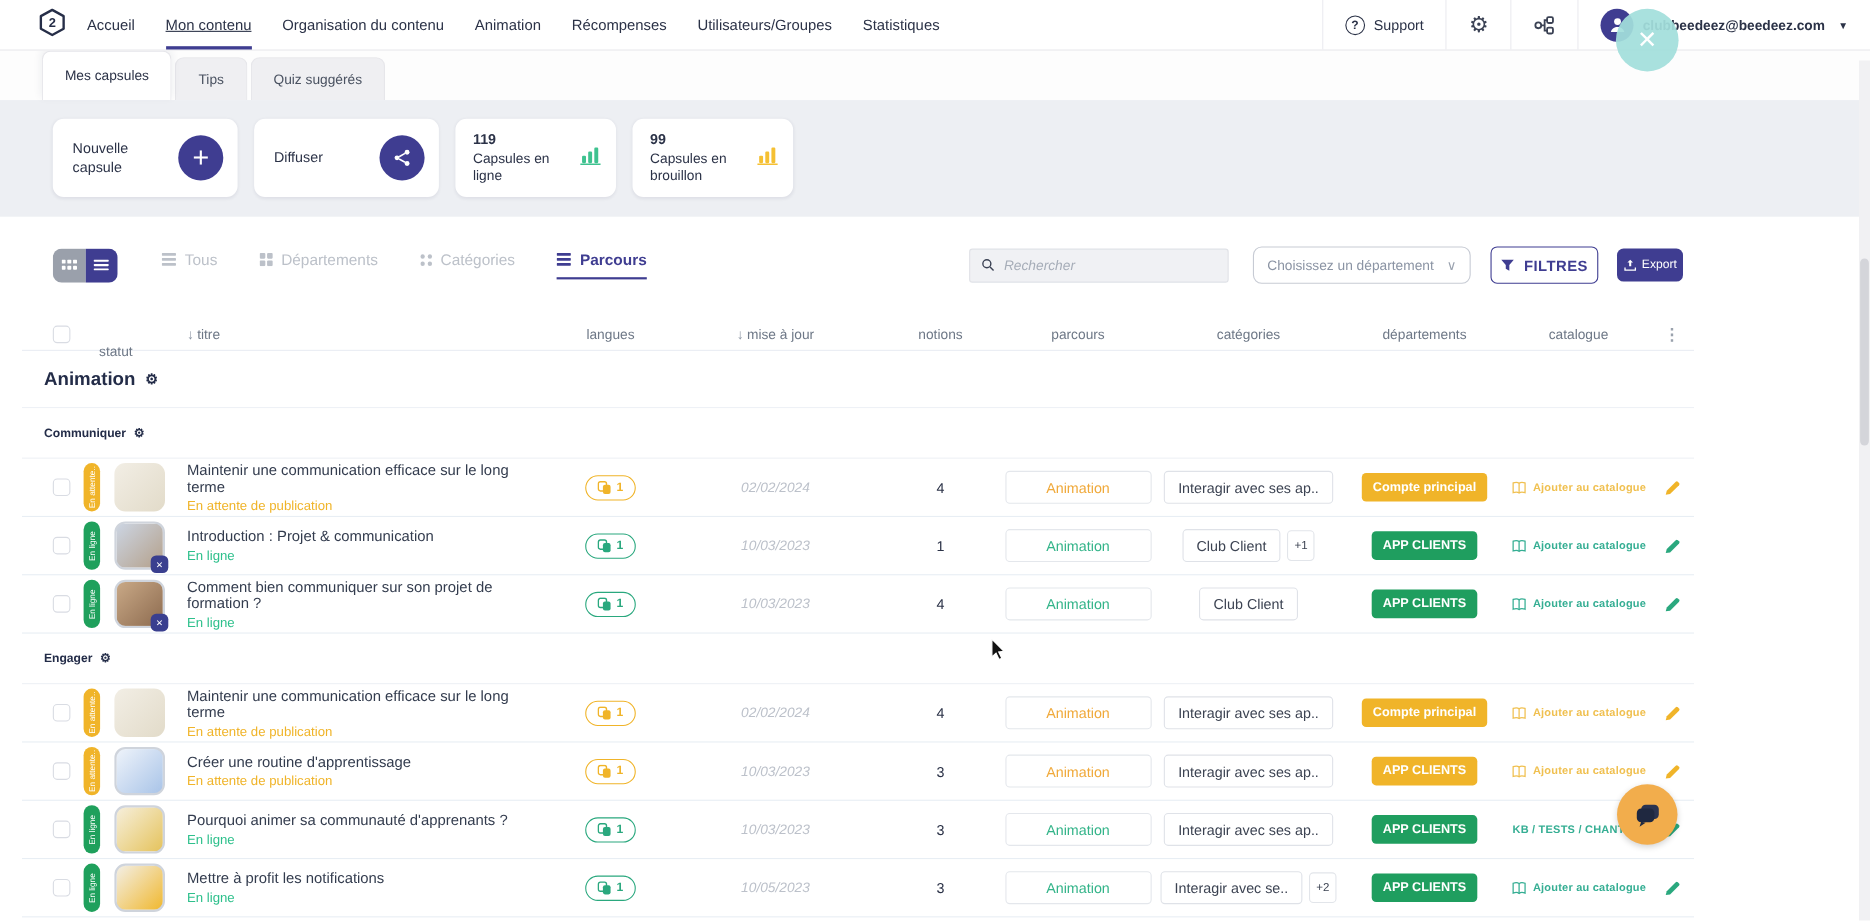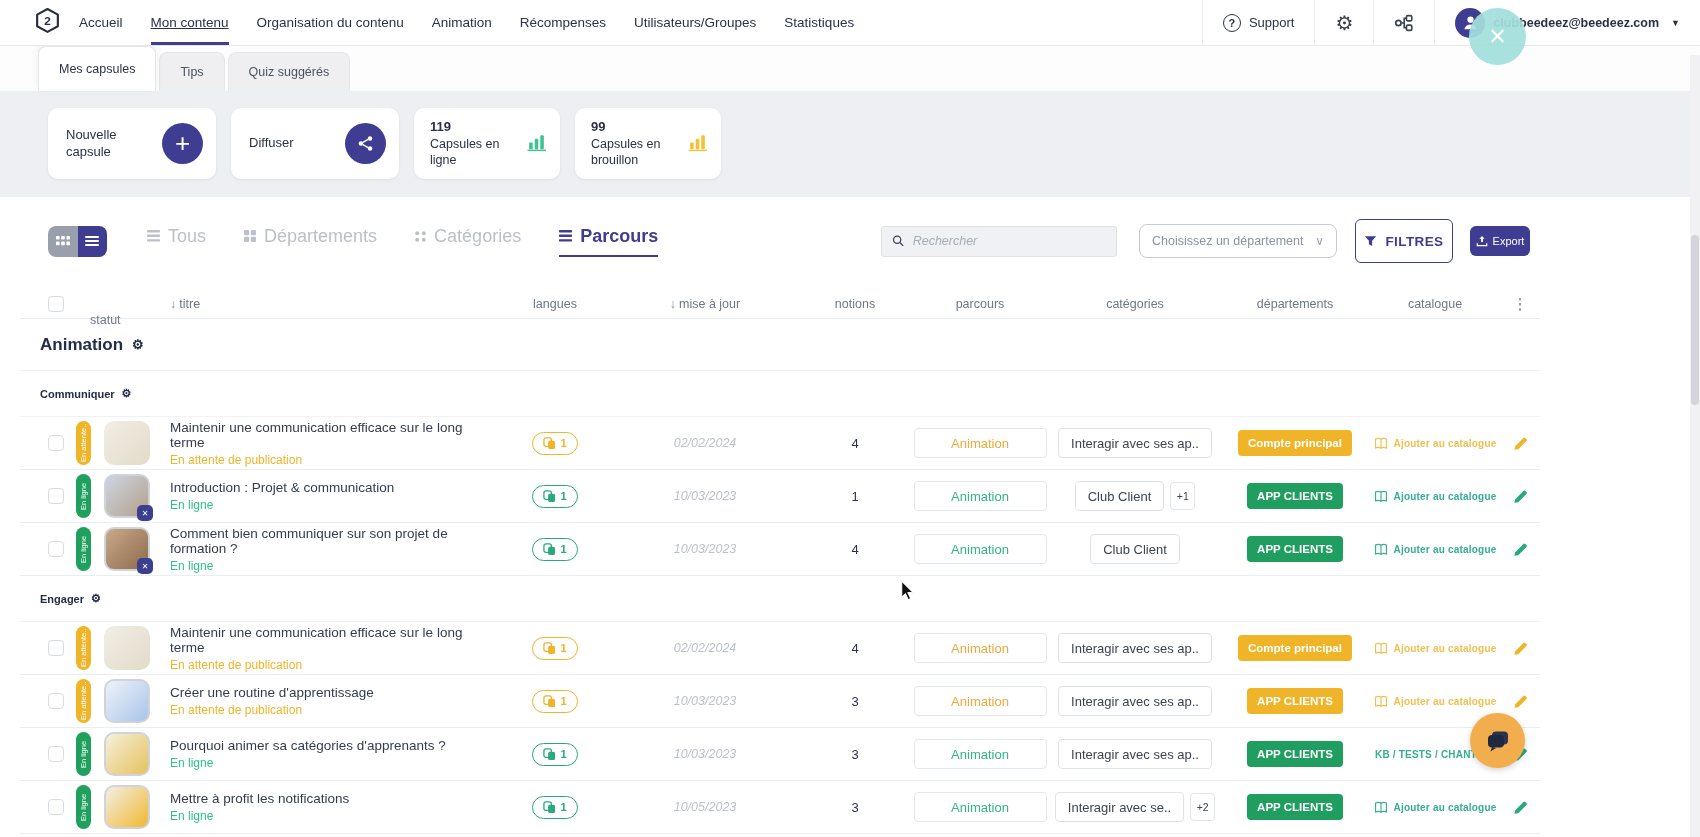--- a/index.html
+++ b/index.html
@@ -42,29 +42,29 @@
   .stat-label { font-size:12.5px; line-height:1.25; max-width:82px; }
   .stat-icon { align-self:center; }
 
   
   .toolbar { display:flex; align-items:center; padding:24px 170px 0 48px; height:64px; }
   .view-toggle { width:59px; height:31px; border-radius:8px; overflow:hidden; display:flex; margin-right:40px; cursor:pointer; }
   .vt-half { flex:1; display:flex; align-items:center; justify-content:center; }
   .vt-grid { background:#9aa0ab; }
   .vt-list { background:#3f3d91; }
   .filter-tabs { display:flex; gap:38px; }
-  .ftab { display:flex; align-items:center; gap:8px; font-size:18px; color:#bcc1c9; padding-bottom:8px; border-bottom:2px solid transparent; cursor:pointer; }
+  .ftab { display:flex; align-items:center; gap:8px; font-size:14px; color:#bcc1c9; padding-bottom:8px; border-bottom:2px solid transparent; cursor:pointer; }
   .ftab.active { color:#3f3d91; border-bottom-color:#3f3d91; font-weight:bold; }
   .tb-spacer { flex:1; }
   .searchbox { width:236px; height:31px; background:#f0f1f4; border:1px solid #e0e2e7; border-radius:3px; display:flex; align-items:center; padding:0 10px; gap:8px; }
   .searchbox input { border:none; background:transparent; outline:none; font-style:italic; font-size:12.5px; color:#6a7382; width:100%; font-family:"Liberation Sans", sans-serif; }
   .searchbox input::placeholder { color:#a6adb8; }
   .dept-select { width:198px; height:34px; background:#fff; border:1px solid #c7cbd4; border-radius:8px; display:flex; align-items:center; justify-content:space-between; padding:0 12px; margin-left:22px; font-size:12.5px; color:#8b94a4; cursor:pointer; }
   .select-caret { color:#9aa2af; font-size:12px; }
-  .filters-btn { margin-left:18px; width:98px; height:44px; background:#fff; border:1.5px solid #3f3d91; border-radius:6px; color:#3f3d91; font-weight:bold; font-size:13.5px; letter-spacing:.4px; display:flex; align-items:center; justify-content:center; gap:8px; cursor:pointer; }
+  .filters-btn { margin-left:18px; width:98px; height:34px; background:#fff; border:1.5px solid #3f3d91; border-radius:6px; color:#3f3d91; font-weight:bold; font-size:13.5px; letter-spacing:.4px; display:flex; align-items:center; justify-content:center; gap:8px; cursor:pointer; }
   .export-btn { margin-left:17px; width:60px; height:30px; background:#3f3d91; border-radius:6px; color:#fff; font-size:11px; display:flex; align-items:center; justify-content:center; gap:5px; cursor:pointer; }
 
   
   .table-wrap { margin:0 160px 0 20px; }
   .thead, .trow { display:grid; grid-template-columns:56px 28px 66px 1fr 110px 190px 110px 140px 170px 150px 130px 40px; align-items:center; }
   .thead { height:38px; margin-top:20px; border-bottom:1px solid #e9edf3; color:#6e7887; font-size:12.5px; }
   .h-statut { grid-column:2/4; padding-left:14px;margin-top:32px; }
   .h-center { text-align:center; }
   .sort-arrow { color:#8d96a4; margin-right:3px; }
   .dots-menu { text-align:center; color:#9aa2ad; font-size:15px; font-weight:bold; cursor:pointer; letter-spacing:0; }
@@ -593,21 +593,21 @@
     <span class="cell">
           <span class="checkbox"></span>
         </span>
     <span class="cell">
           <span class="vpill">En ligne</span>
         </span>
     <span class="cell">
           <span class="thumb framed" style="background: linear-gradient(135deg, rgb(246, 239, 220), rgb(229, 195, 92));"></span>
         </span>
     <span class="cell c-title">
-      <div class="title">Pourquoi animer sa catégories d'apprenants ?</div>
+      <div class="title">Pourquoi animer sa communauté d'apprenants ?</div>
       <div class="substatus">En ligne</div>
     </span>
     <span class="cell c-lang">
           <span class="langbadge">
       <svg viewBox="0 0 14 14" width="13" height="13">
               <rect x="1" y="1" width="8" height="9" rx="2" fill="none" stroke="currentColor" stroke-width="1.4"></rect>
               <rect x="5.5" y="4" width="7.5" height="9" rx="2" fill="currentColor"></rect>
             </svg>
       <span>1</span>
           </span>

